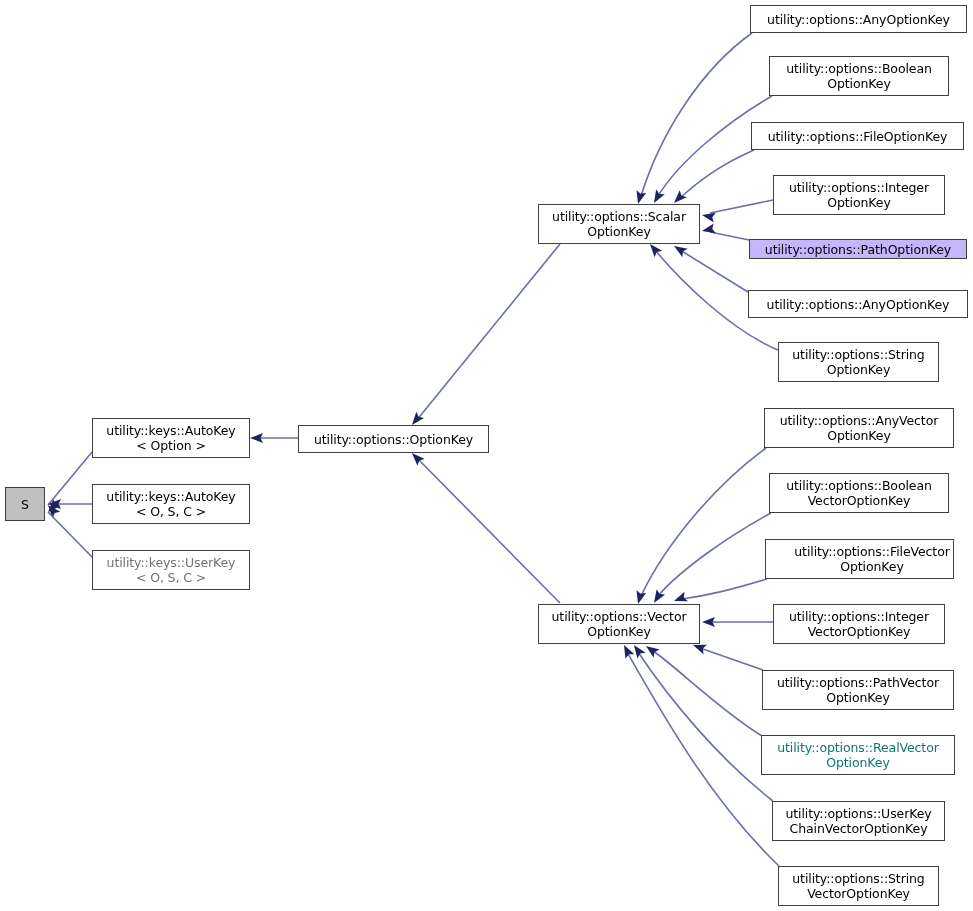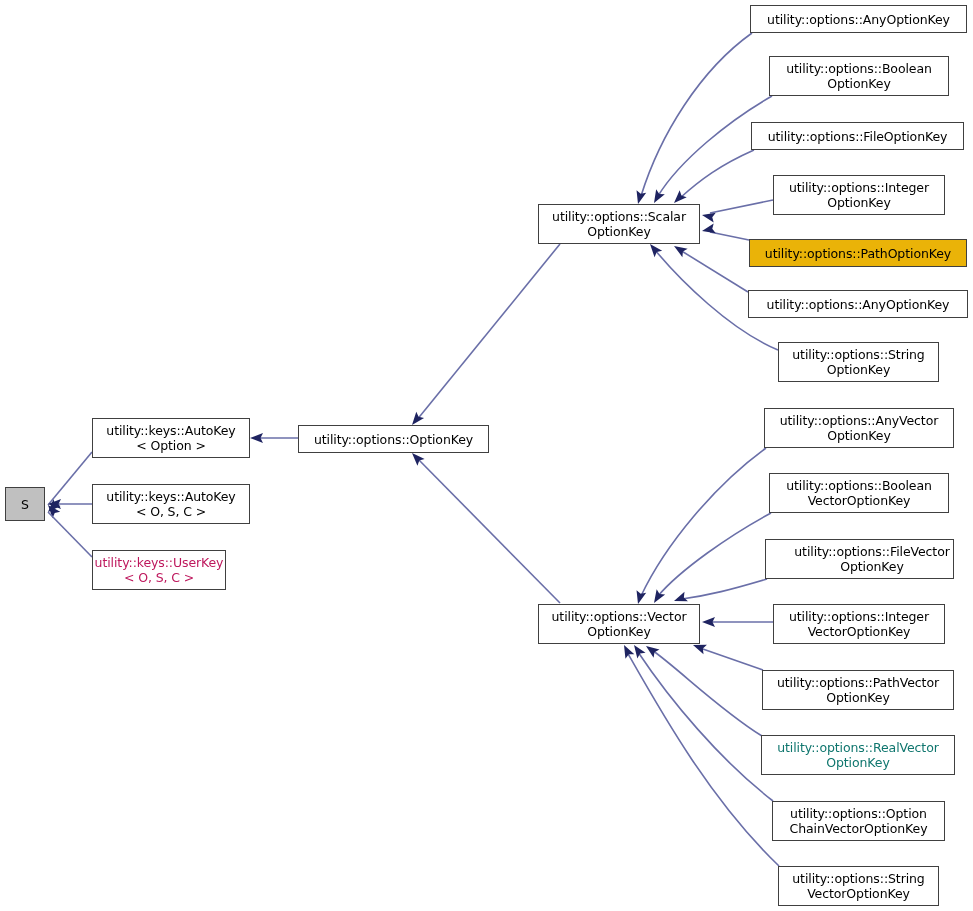--- a/index.html
+++ b/index.html
@@ -138,47 +138,47 @@
         <path d="M 779,866 C 710,800 660,710 627,652" fill="none" stroke="#6a6fa8" stroke-width="1.6"></path>
         <path d="M 0,0 L 13,-5 L 10.5,0 L 13,5 Z" fill="#1f2461" transform="translate(624,645) rotate(423)"></path>
       </g>
     </svg>
   <div id="node-layer">
       <div class="node root-node" style="left: 5px; top: 487px; width: 40px; height: 34px; border-color: rgb(64, 64, 64); background: rgb(192, 192, 192); color: rgb(0, 0, 0);"><span class="node-label">S</span></div>
       <div class="node" style="left: 92px; top: 418px; width: 158px; height: 40px; border-color: rgb(64, 64, 64); background: rgb(255, 255, 255); color: rgb(0, 0, 0);"><span class="node-label">utility::keys::AutoKey
 &lt; Option &gt;</span></div>
       <div class="node" style="left: 92px; top: 484px; width: 158px; height: 40px; border-color: rgb(64, 64, 64); background: rgb(255, 255, 255); color: rgb(0, 0, 0);"><span class="node-label">utility::keys::AutoKey
 &lt; O, S, C &gt;</span></div>
-      <div class="node" style="left: 92px; top: 550px; width: 134px; height: 40px; border-color: rgb(64, 64, 64); background: rgb(255, 255, 255); color: #be185d;"><span class="node-label">utility::keys::UserKey
+      <div class="node" style="left: 92px; top: 550px; width: 158px; height: 40px; border-color: rgb(64, 64, 64); background: rgb(255, 255, 255); color: #737373;"><span class="node-label">utility::keys::UserKey
 &lt; O, S, C &gt;</span></div>
       <div class="node" style="left: 298px; top: 425px; width: 191px; height: 28px; border-color: rgb(64, 64, 64); background: rgb(255, 255, 255); color: rgb(0, 0, 0); justify-content: center;"><span class="node-label">utility::options::OptionKey</span></div>
       <div class="node" style="left: 538px; top: 204px; width: 162px; height: 40px; border-color: rgb(64, 64, 64); background: rgb(255, 255, 255); color: rgb(0, 0, 0);"><span class="node-label">utility::options::Scalar
 OptionKey</span></div>
       <div class="node" style="left: 538px; top: 604px; width: 162px; height: 40px; border-color: rgb(64, 64, 64); background: rgb(255, 255, 255); color: rgb(0, 0, 0);"><span class="node-label">utility::options::Vector
 OptionKey</span></div>
       <div class="node" style="left: 750px; top: 5px; width: 217px; height: 28px; border-color: rgb(64, 64, 64); background: rgb(255, 255, 255); color: rgb(0, 0, 0);"><span class="node-label">utility::options::AnyOptionKey</span></div>
       <div class="node" style="left: 769px; top: 56px; width: 180px; height: 40px; border-color: rgb(64, 64, 64); background: rgb(255, 255, 255); color: rgb(0, 0, 0);"><span class="node-label">utility::options::Boolean
 OptionKey</span></div>
       <div class="node" style="left: 751px; top: 122px; width: 213px; height: 28px; border-color: rgb(64, 64, 64); background: rgb(255, 255, 255); color: rgb(0, 0, 0);"><span class="node-label">utility::options::FileOptionKey</span></div>
       <div class="node" style="left: 773px; top: 175px; width: 172px; height: 40px; border-color: rgb(64, 64, 64); background: rgb(255, 255, 255); color: rgb(0, 0, 0);"><span class="node-label">utility::options::Integer
 OptionKey</span></div>
-      <div class="node" style="left: 749px; top: 239px; width: 218px; height: 28px; border-color: rgb(64, 64, 64); background: #eab308; color: rgb(0, 0, 0);"><span class="node-label">utility::options::PathOptionKey</span></div>
+      <div class="node" style="left: 749px; top: 239px; width: 218px; height: 20px; border-color: rgb(64, 64, 64); background: #c4b5fd; color: rgb(0, 0, 0);"><span class="node-label">utility::options::PathOptionKey</span></div>
       <div class="node" style="left: 748px; top: 290px; width: 220px; height: 28px; border-color: rgb(64, 64, 64); background: rgb(255, 255, 255); color: rgb(0, 0, 0);"><span class="node-label">utility::options::AnyOptionKey</span></div>
       <div class="node" style="left: 778px; top: 342px; width: 161px; height: 40px; border-color: rgb(64, 64, 64); background: rgb(255, 255, 255); color: rgb(0, 0, 0);"><span class="node-label">utility::options::String
 OptionKey</span></div>
       <div class="node" style="left: 764px; top: 408px; width: 190px; height: 40px; border-color: rgb(64, 64, 64); background: rgb(255, 255, 255); color: rgb(0, 0, 0);"><span class="node-label">utility::options::AnyVector
 OptionKey</span></div>
       <div class="node" style="left: 769px; top: 473px; width: 180px; height: 40px; border-color: rgb(64, 64, 64); background: rgb(255, 255, 255); color: rgb(0, 0, 0);"><span class="node-label">utility::options::Boolean
 VectorOptionKey</span></div>
       <div class="node" style="left: 765px; top: 539px; width: 189px; height: 40px; border-color: rgb(64, 64, 64); background: rgb(255, 255, 255); color: rgb(0, 0, 0); padding-left: 27px;"><span class="node-label">utility::options::FileVector
 OptionKey</span></div>
       <div class="node" style="left: 773px; top: 604px; width: 172px; height: 40px; border-color: rgb(64, 64, 64); background: rgb(255, 255, 255); color: rgb(0, 0, 0);"><span class="node-label">utility::options::Integer
 VectorOptionKey</span></div>
       <div class="node" style="left: 762px; top: 670px; width: 192px; height: 40px; border-color: rgb(64, 64, 64); background: rgb(255, 255, 255); color: rgb(0, 0, 0);"><span class="node-label">utility::options::PathVector
 OptionKey</span></div>
       <div class="node" style="left: 761px; top: 735px; width: 194px; height: 40px; border-color: rgb(64, 64, 64); background: rgb(255, 255, 255); color: #0f766e;"><span class="node-label">utility::options::RealVector
 OptionKey</span></div>
-      <div class="node" style="left: 772px; top: 801px; width: 173px; height: 40px; border-color: rgb(64, 64, 64); background: rgb(255, 255, 255); color: rgb(0, 0, 0);"><span class="node-label">utility::options::Option
+      <div class="node" style="left: 772px; top: 801px; width: 173px; height: 40px; border-color: rgb(64, 64, 64); background: rgb(255, 255, 255); color: rgb(0, 0, 0);"><span class="node-label">utility::options::UserKey
 ChainVectorOptionKey</span></div>
       <div class="node" style="left: 778px; top: 866px; width: 161px; height: 40px; border-color: rgb(64, 64, 64); background: rgb(255, 255, 255); color: rgb(0, 0, 0);"><span class="node-label">utility::options::String
 VectorOptionKey</span></div>
     </div>
 </div>
 
 </body></html>

